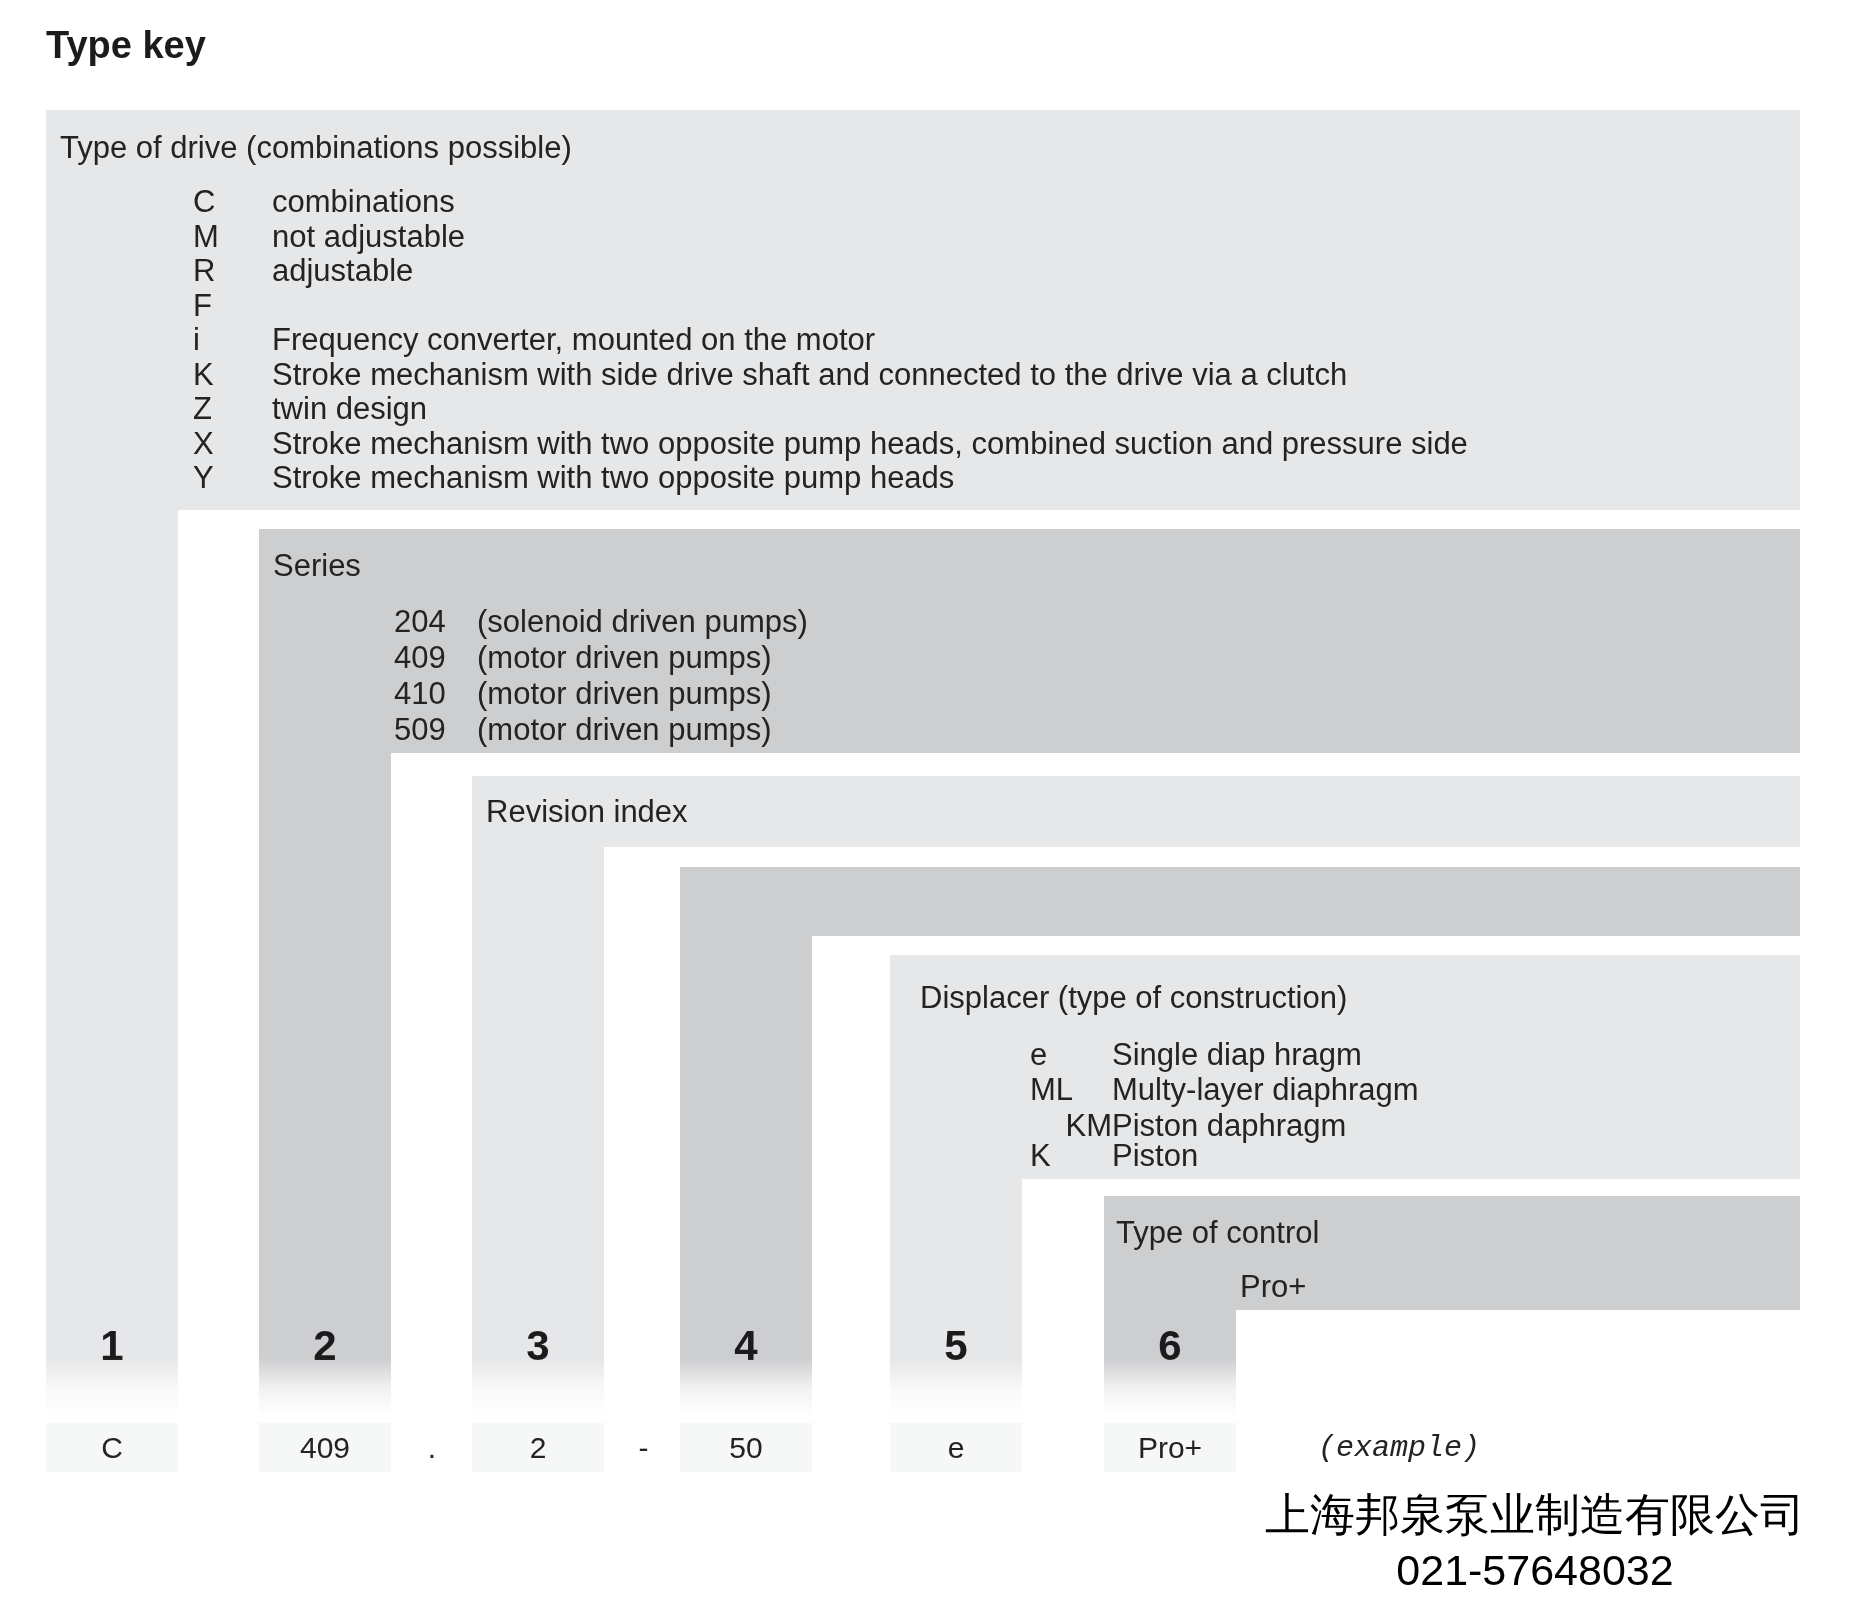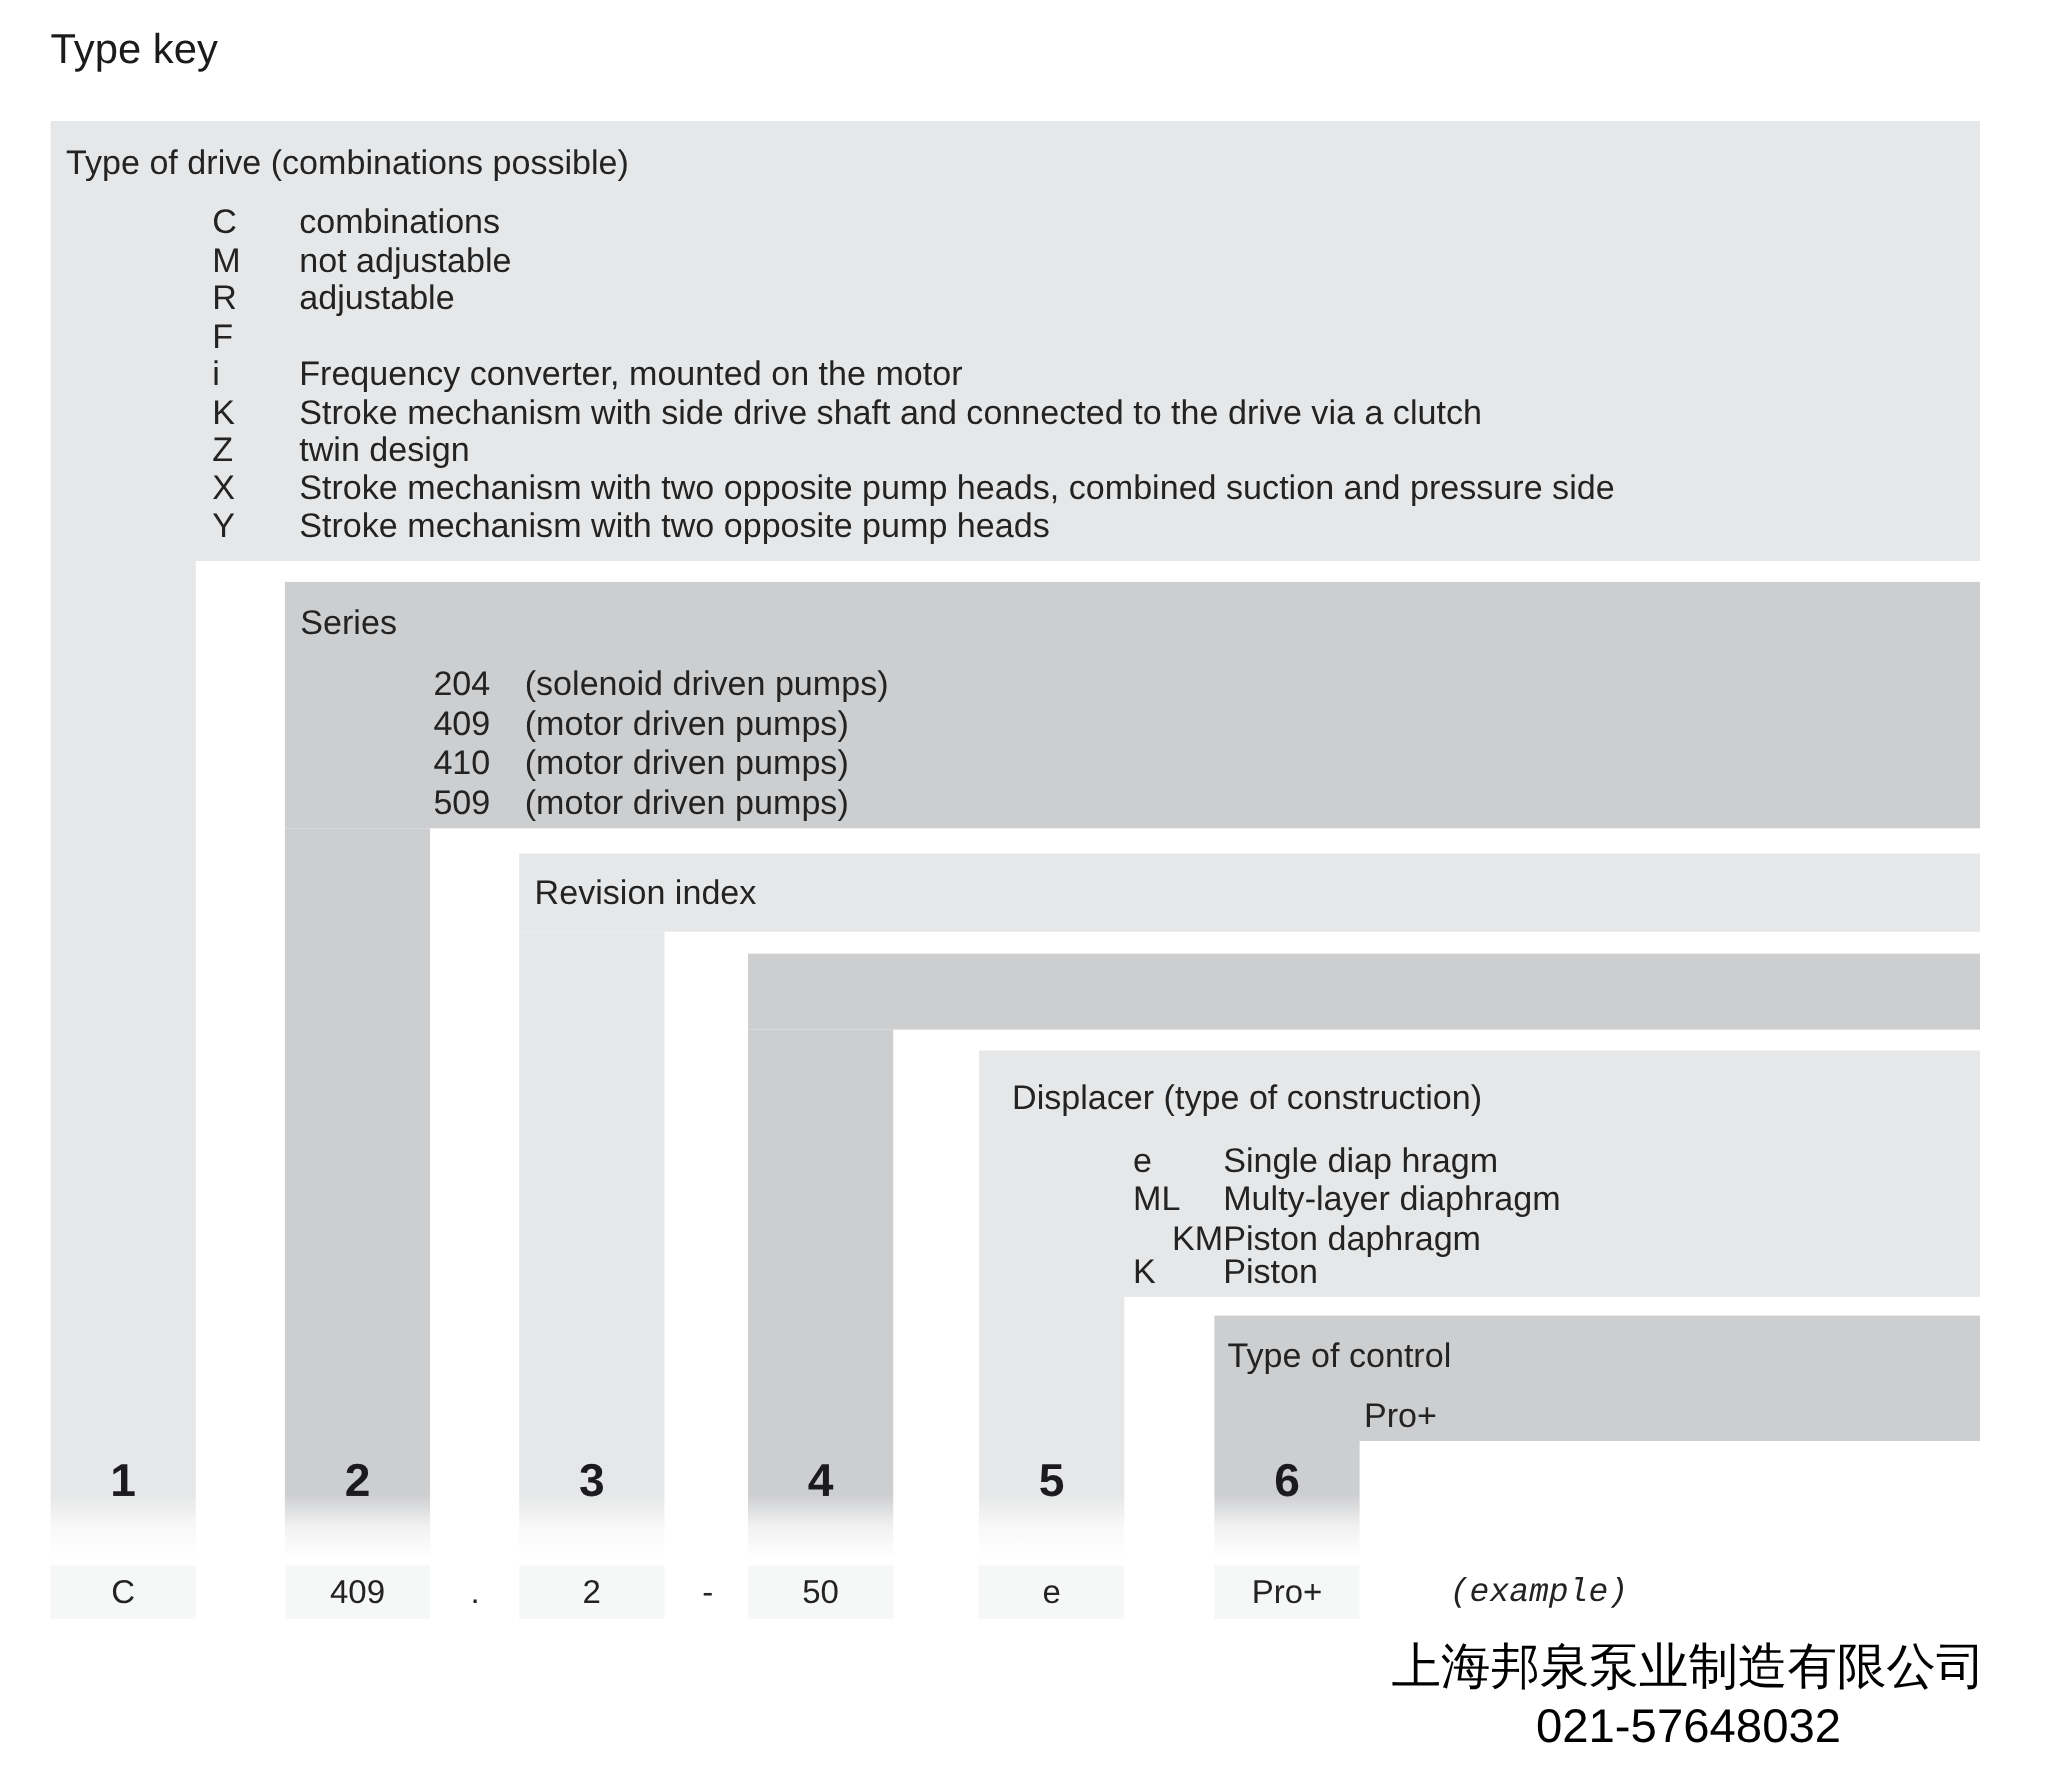--- a/index.html
+++ b/index.html
@@ -9,21 +9,21 @@
     background:#ffffff;
     font-family:"Liberation Sans", sans-serif;
     color:#232323;
     overflow:hidden;
   }
   .block{position:absolute;}
   .light{background:#e6e7e8;}
   .medium{background:#cdced0;}
   .page-title{
     position:absolute;left:46px;top:24px;
-    font-size:38px;font-weight:normal;letter-spacing:0px;color:#1b1b1d;
+    font-size:38px;font-weight:bold;letter-spacing:0px;color:#1b1b1d;
   }
   .hdr{
     position:absolute;
     font-size:31px;line-height:32px;white-space:nowrap;color:#232323;
   }
   .row{
     position:absolute;
     font-size:31px;line-height:32px;white-space:nowrap;
     display:flex;color:#232323;
   }

